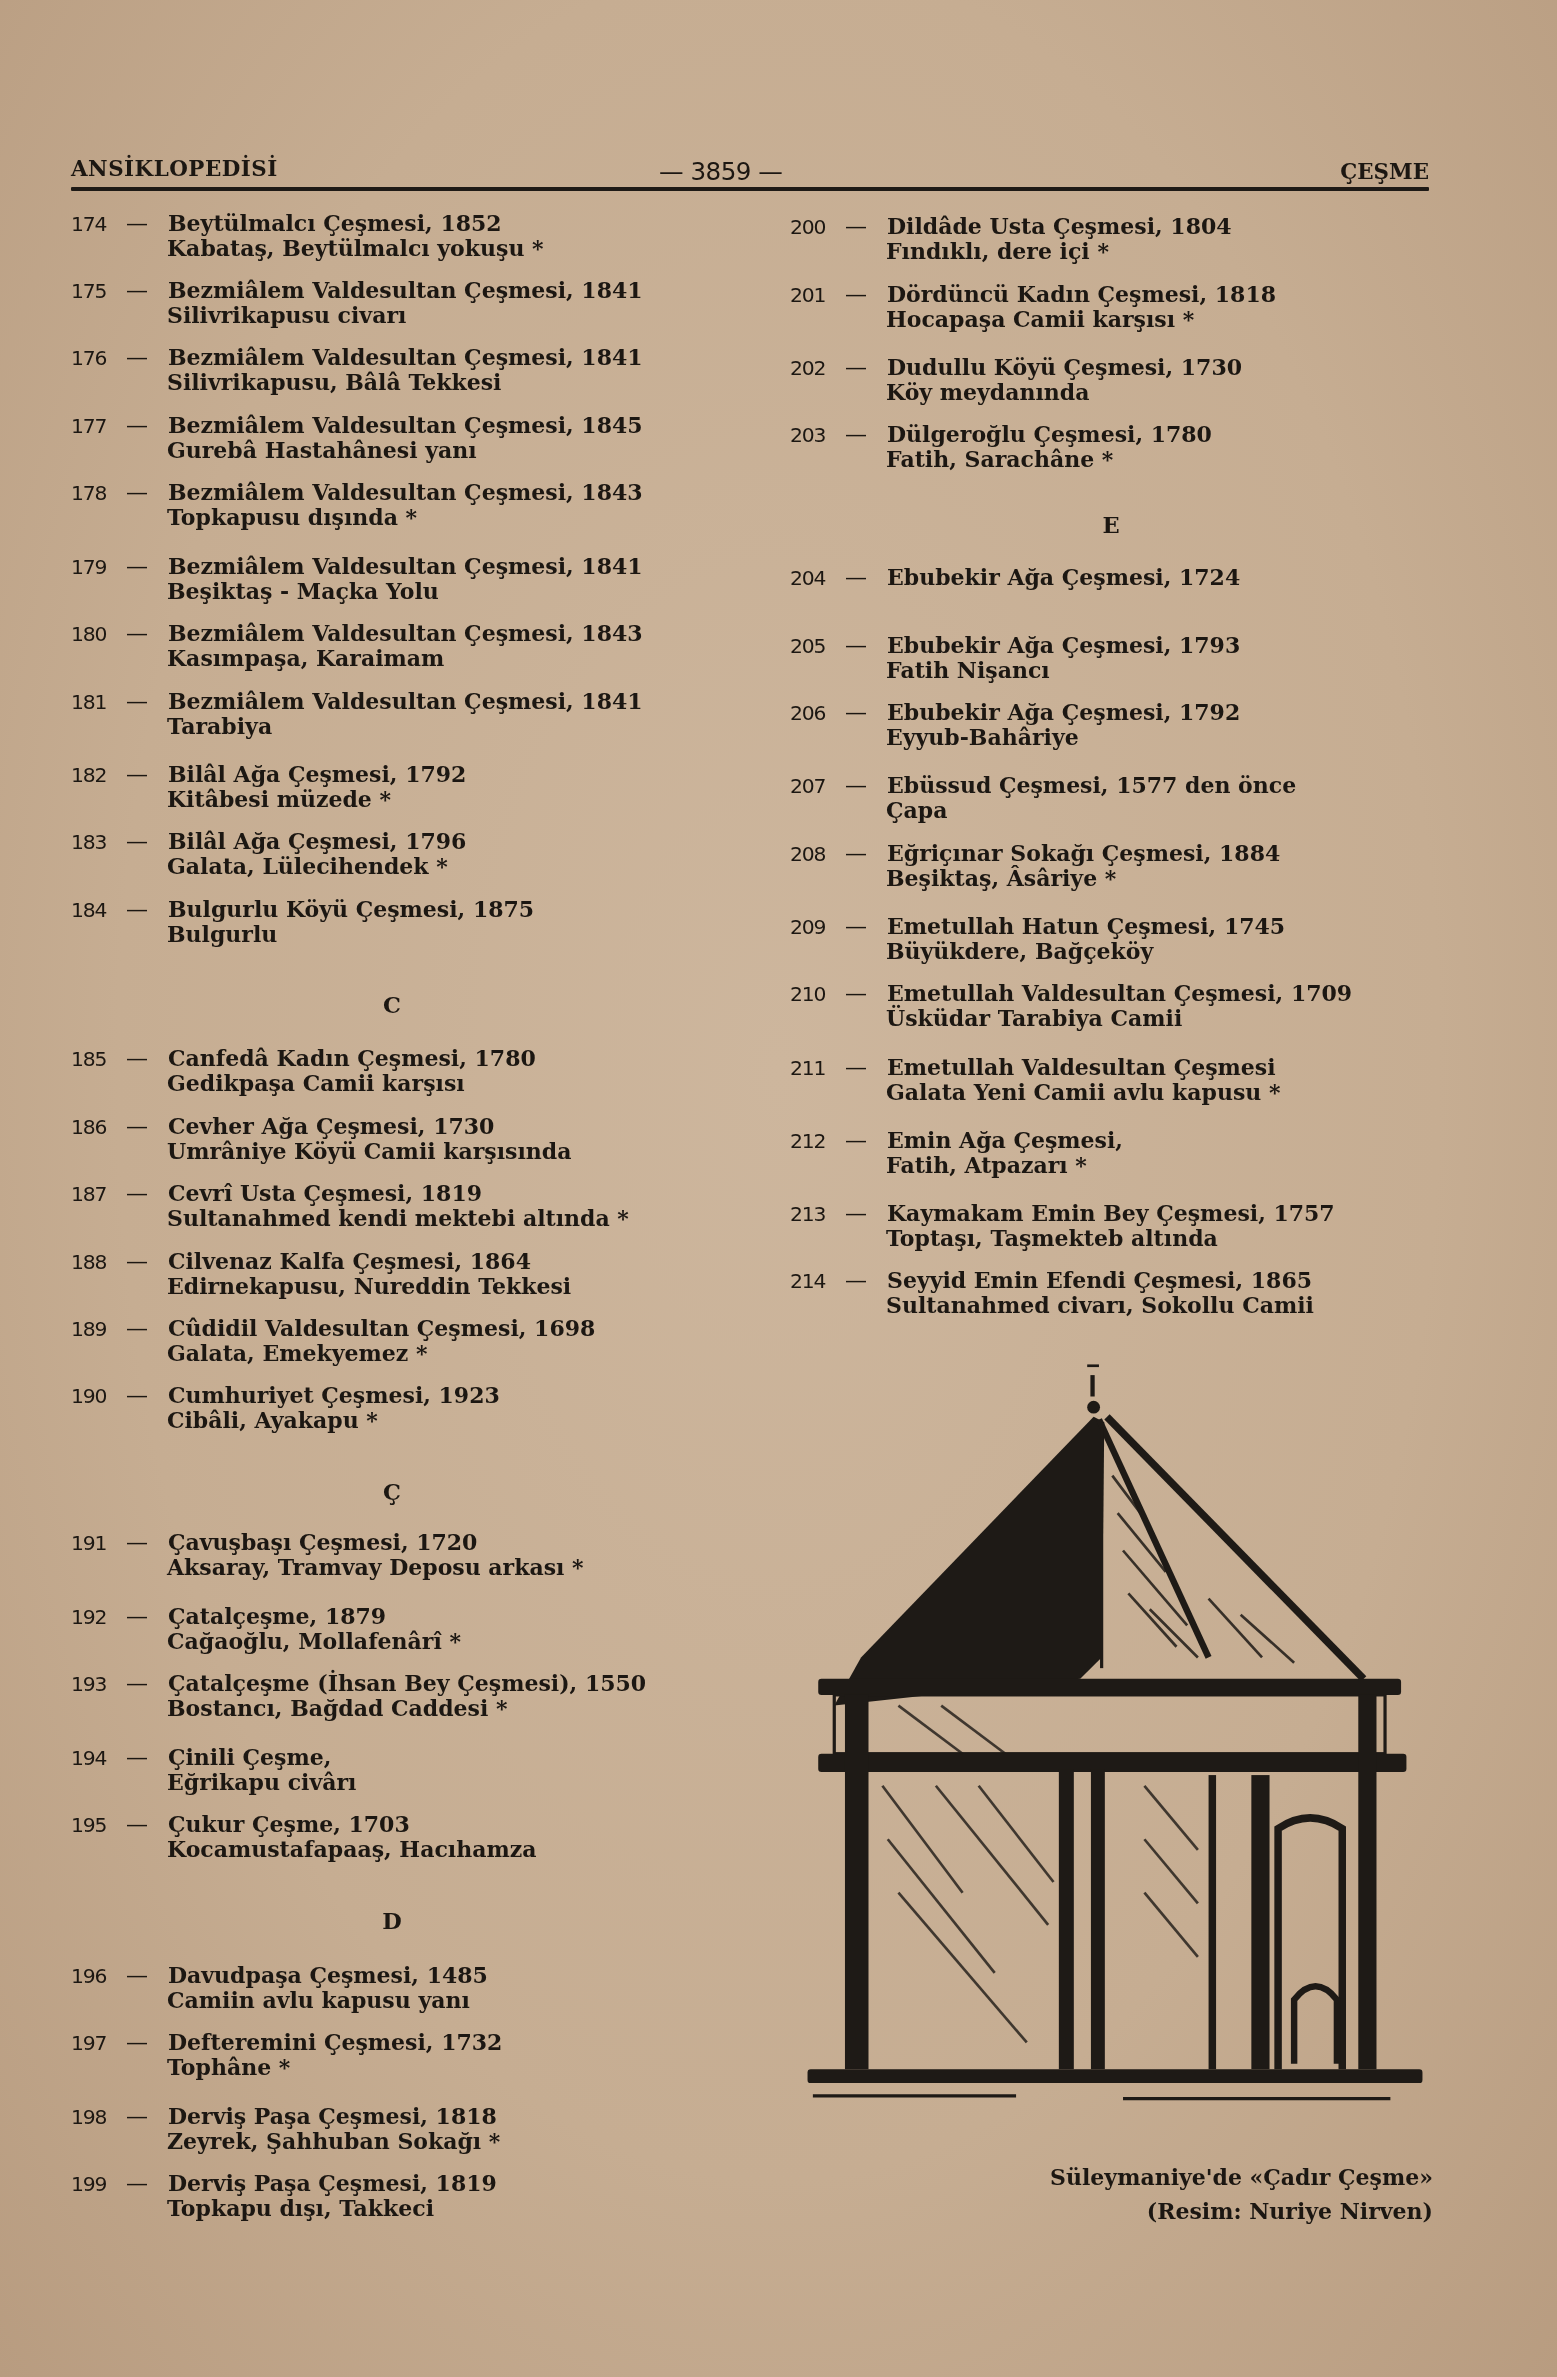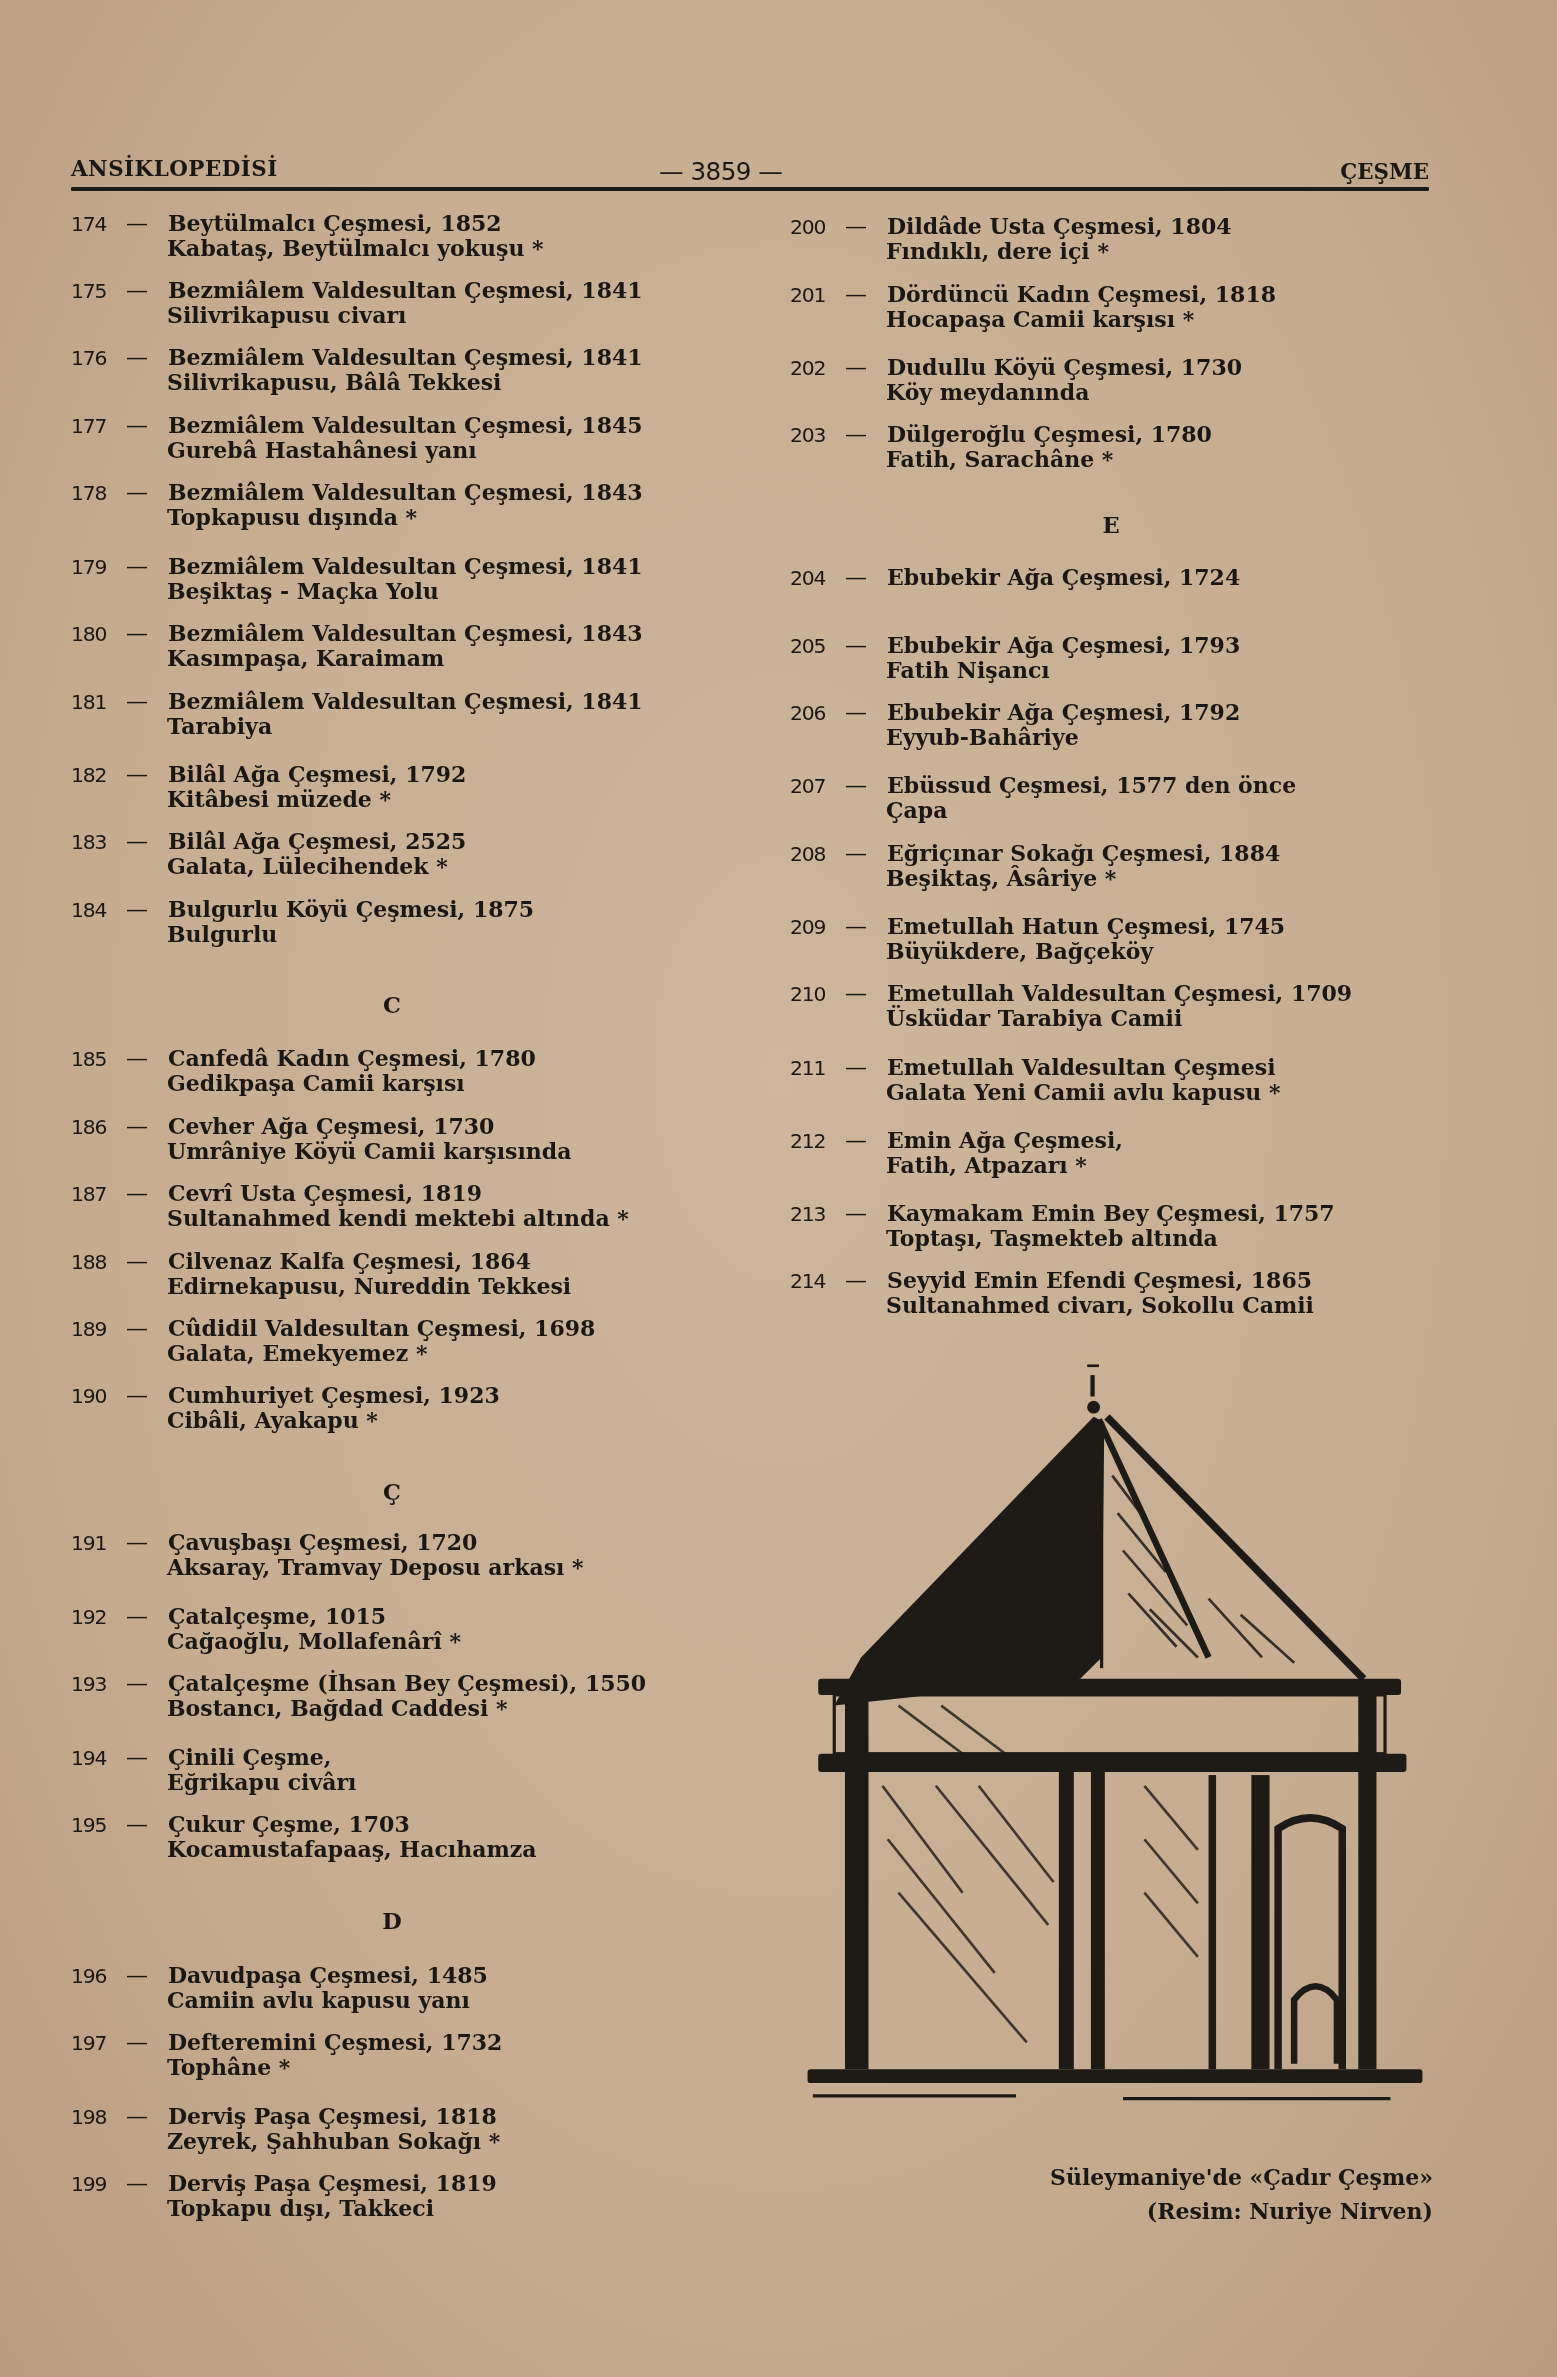--- a/index.html
+++ b/index.html
@@ -49,36 +49,36 @@
   <div class="col col-left">
     <div class="entry" style="top:211px"><span class="num">174</span><span class="dash">—</span><span>Beytülmalcı Çeşmesi, 1852</span><span class="loc">Kabataş, Beytülmalcı yokuşu *</span></div>
     <div class="entry" style="top:278px"><span class="num">175</span><span class="dash">—</span><span>Bezmiâlem Valdesultan Çeşmesi, 1841</span><span class="loc">Silivrikapusu civarı</span></div>
     <div class="entry" style="top:345px"><span class="num">176</span><span class="dash">—</span><span>Bezmiâlem Valdesultan Çeşmesi, 1841</span><span class="loc">Silivrikapusu, Bâlâ Tekkesi</span></div>
     <div class="entry" style="top:413px"><span class="num">177</span><span class="dash">—</span><span>Bezmiâlem Valdesultan Çeşmesi, 1845</span><span class="loc">Gurebâ Hastahânesi yanı</span></div>
     <div class="entry" style="top:480px"><span class="num">178</span><span class="dash">—</span><span>Bezmiâlem Valdesultan Çeşmesi, 1843</span><span class="loc">Topkapusu dışında *</span></div>
     <div class="entry" style="top:554px"><span class="num">179</span><span class="dash">—</span><span>Bezmiâlem Valdesultan Çeşmesi, 1841</span><span class="loc">Beşiktaş - Maçka Yolu</span></div>
     <div class="entry" style="top:621px"><span class="num">180</span><span class="dash">—</span><span>Bezmiâlem Valdesultan Çeşmesi, 1843</span><span class="loc">Kasımpaşa, Karaimam</span></div>
     <div class="entry" style="top:689px"><span class="num">181</span><span class="dash">—</span><span>Bezmiâlem Valdesultan Çeşmesi, 1841</span><span class="loc">Tarabiya</span></div>
     <div class="entry" style="top:762px"><span class="num">182</span><span class="dash">—</span><span>Bilâl Ağa Çeşmesi, 1792</span><span class="loc">Kitâbesi müzede *</span></div>
-    <div class="entry" style="top:829px"><span class="num">183</span><span class="dash">—</span><span>Bilâl Ağa Çeşmesi, 2525</span><span class="loc">Galata, Lülecihendek *</span></div>
+    <div class="entry" style="top:829px"><span class="num">183</span><span class="dash">—</span><span>Bilâl Ağa Çeşmesi, 1796</span><span class="loc">Galata, Lülecihendek *</span></div>
     <div class="entry" style="top:897px"><span class="num">184</span><span class="dash">—</span><span>Bulgurlu Köyü Çeşmesi, 1875</span><span class="loc">Bulgurlu</span></div>
 
     <div class="letter" style="top:992px;left:0">C</div>
 
     <div class="entry" style="top:1046px"><span class="num">185</span><span class="dash">—</span><span>Canfedâ Kadın Çeşmesi, 1780</span><span class="loc">Gedikpaşa Camii karşısı</span></div>
     <div class="entry" style="top:1114px"><span class="num">186</span><span class="dash">—</span><span>Cevher Ağa Çeşmesi, 1730</span><span class="loc">Umrâniye Köyü Camii karşısında</span></div>
     <div class="entry" style="top:1181px"><span class="num">187</span><span class="dash">—</span><span>Cevrî Usta Çeşmesi, 1819</span><span class="loc">Sultanahmed kendi mektebi altında *</span></div>
     <div class="entry" style="top:1249px"><span class="num">188</span><span class="dash">—</span><span>Cilvenaz Kalfa Çeşmesi, 1864</span><span class="loc">Edirnekapusu, Nureddin Tekkesi</span></div>
     <div class="entry" style="top:1316px"><span class="num">189</span><span class="dash">—</span><span>Cûdidil Valdesultan Çeşmesi, 1698</span><span class="loc">Galata, Emekyemez *</span></div>
     <div class="entry" style="top:1383px"><span class="num">190</span><span class="dash">—</span><span>Cumhuriyet Çeşmesi, 1923</span><span class="loc">Cibâli, Ayakapu *</span></div>
 
     <div class="letter" style="top:1479px;left:0">Ç</div>
 
     <div class="entry" style="top:1530px"><span class="num">191</span><span class="dash">—</span><span>Çavuşbaşı Çeşmesi, 1720</span><span class="loc">Aksaray, Tramvay Deposu arkası *</span></div>
-    <div class="entry" style="top:1604px"><span class="num">192</span><span class="dash">—</span><span>Çatalçeşme, 1015</span><span class="loc">Cağaoğlu, Mollafenârî *</span></div>
+    <div class="entry" style="top:1604px"><span class="num">192</span><span class="dash">—</span><span>Çatalçeşme, 1879</span><span class="loc">Cağaoğlu, Mollafenârî *</span></div>
     <div class="entry" style="top:1671px"><span class="num">193</span><span class="dash">—</span><span>Çatalçeşme (İhsan Bey Çeşmesi), 1550</span><span class="loc">Bostancı, Bağdad Caddesi *</span></div>
     <div class="entry" style="top:1745px"><span class="num">194</span><span class="dash">—</span><span>Çinili Çeşme,</span><span class="loc">Eğrikapu civârı</span></div>
     <div class="entry" style="top:1812px"><span class="num">195</span><span class="dash">—</span><span>Çukur Çeşme, 1703</span><span class="loc">Kocamustafapaaş, Hacıhamza</span></div>
 
     <div class="letter" style="top:1908px;left:0">D</div>
 
     <div class="entry" style="top:1963px"><span class="num">196</span><span class="dash">—</span><span>Davudpaşa Çeşmesi, 1485</span><span class="loc">Camiin avlu kapusu yanı</span></div>
     <div class="entry" style="top:2030px"><span class="num">197</span><span class="dash">—</span><span>Defteremini Çeşmesi, 1732</span><span class="loc">Tophâne *</span></div>
     <div class="entry" style="top:2104px"><span class="num">198</span><span class="dash">—</span><span>Derviş Paşa Çeşmesi, 1818</span><span class="loc">Zeyrek, Şahhuban Sokağı *</span></div>
     <div class="entry" style="top:2171px"><span class="num">199</span><span class="dash">—</span><span>Derviş Paşa Çeşmesi, 1819</span><span class="loc">Topkapu dışı, Takkeci</span></div>

